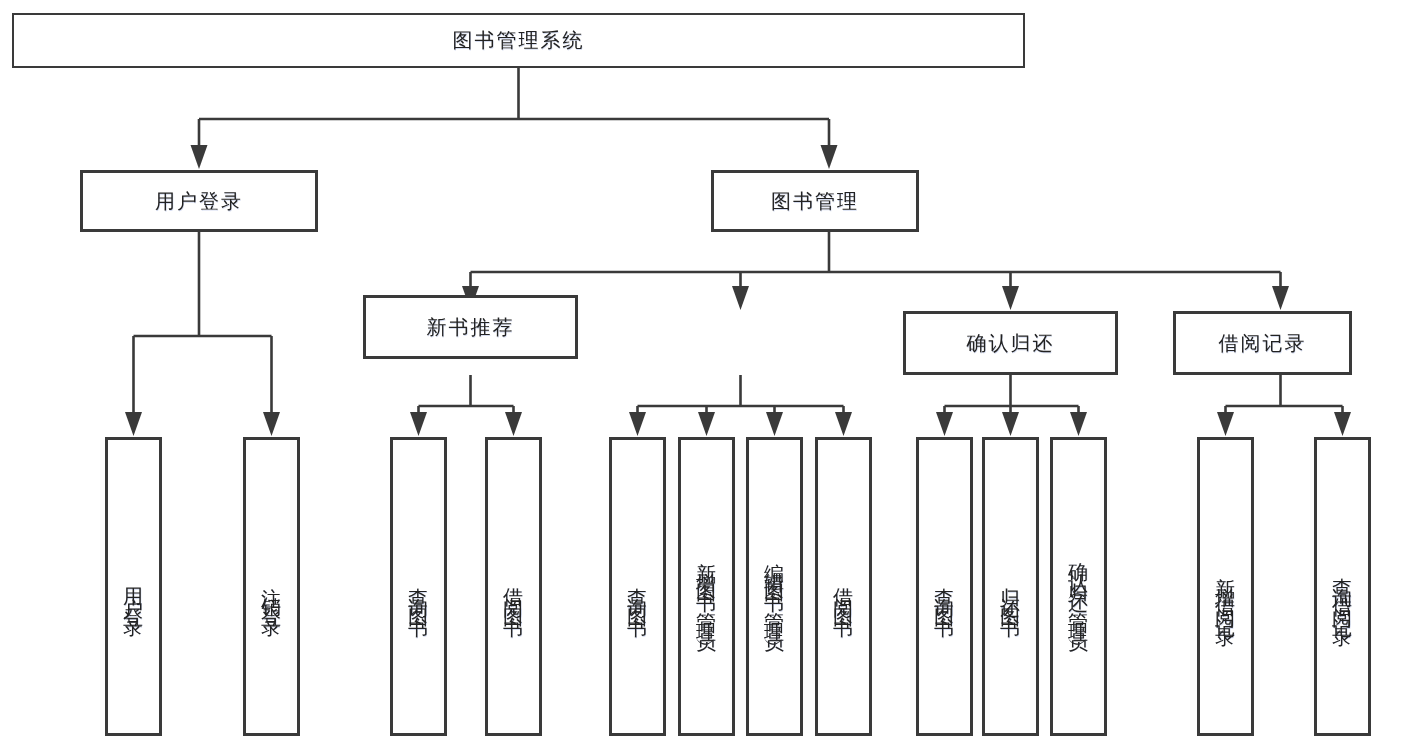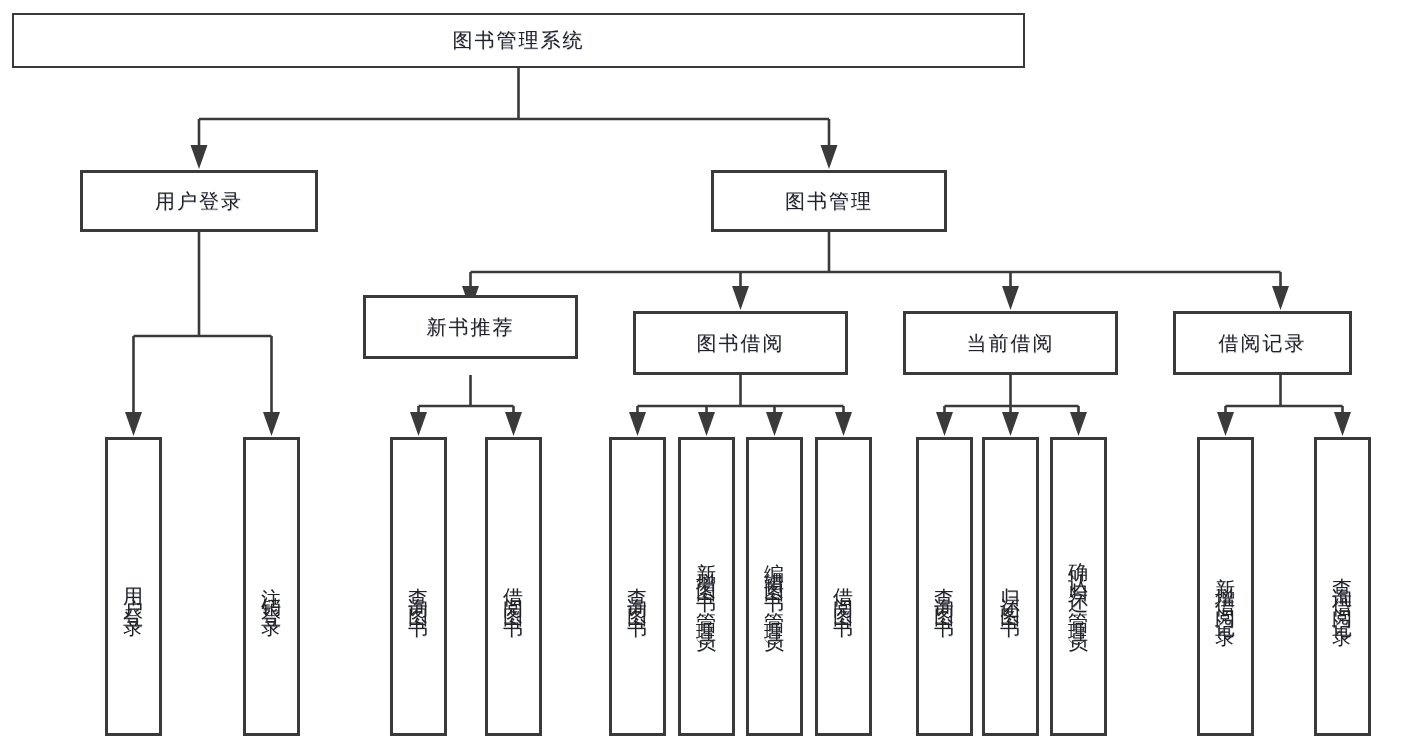--- a/index.html
+++ b/index.html
@@ -122,32 +122,29 @@
     </g>
   </svg>
 
   <div class="node hbox root" style="left:12px;top:13px;width:1013px;height:55px">
     <span>图书管理系统</span>
   </div>
 
   <div class="node hbox" style="left:80px;top:170px;width:238px;height:62px">
     <span>用户登录</span>
   </div>
-  <div class="node hbox" style="left:711px;top:170px;width:236px;height:62px">
+  <div class="node hbox" style="left:711px;top:170px;width:208px;height:62px">
     <span>图书管理</span>
   </div>
 
   <div class="node hbox" style="left:363px;top:295px;width:215px;height:64px">
     <span>新书推荐</span>
   </div>
-  <div class="node hbox" style="left:633px;top:311px;width:215px;height:64px">
-    <span>图书借阅</span>
-  </div>
   <div class="node hbox" style="left:903px;top:311px;width:215px;height:64px">
-    <span>当前借阅</span>
+    <span>确认归还</span>
   </div>
   <div class="node hbox" style="left:1173px;top:311px;width:179px;height:64px">
     <span>借阅记录</span>
   </div>
 
   <div class="node vbox" style="left:105px;top:437px;width:57px;height:299px">
     <span>用户登录</span>
   </div>
   <div class="node vbox" style="left:243px;top:437px;width:57px;height:299px">
     <span>注销登录</span>

